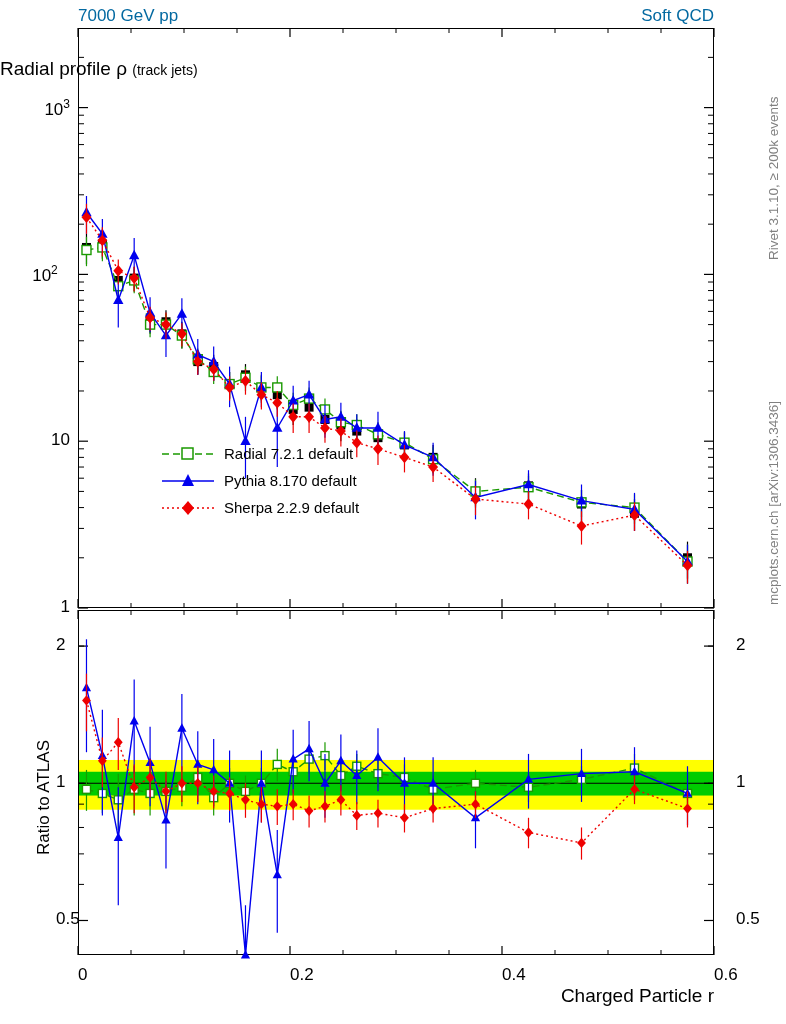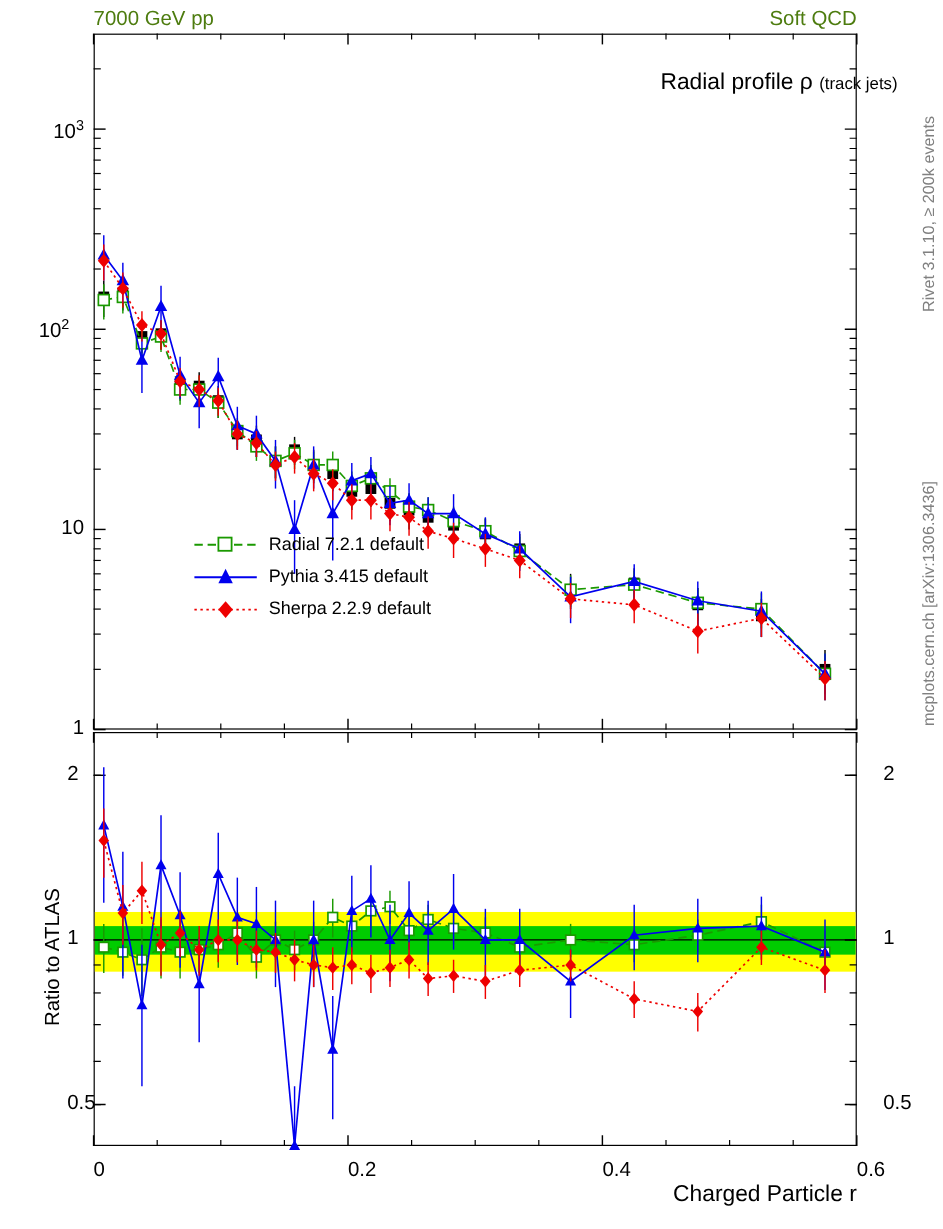--- a/index.html
+++ b/index.html
@@ -1,34 +1,34 @@
 <!DOCTYPE html>
 <html><head>
 <meta charset="utf-8">
 <style>
   html,body{margin:0;padding:0;background:#ffffff;}
   body{width:786px;height:1024px;font-family:"Liberation Sans",sans-serif;color:#000;}
   #root{position:relative;width:786px;height:1024px;overflow:hidden;}
 
-  .hdr{position:absolute;font-size:17px;color:#4d7c0f;}
+  .hdr{position:absolute;font-size:17px;color:#0369a1;}
   #hdr-left{left:78px;top:6px;}
   #hdr-right{right:72px;top:6px;}
 
   .rot{position:absolute;transform-origin:0 0;white-space:nowrap;}
 
   
   .frame{position:absolute;border:1.3px solid #000;box-sizing:border-box;background:#fff;}
   #main-frame{left:78px;top:28px;width:636px;height:580px;}
   #ratio-frame{left:78px;top:610px;width:636px;height:345px;}
 
   .ticklbl{position:absolute;font-size:17px;color:#000;}
 
   svg{position:absolute;left:0;top:0;overflow:visible;}
 
-  #title{position:absolute;left:17px;top:58px;width:731px;text-align:right;font-size:19px;}
+  #title{position:absolute;left:0;top:58px;width:731px;text-align:left;font-size:19px;}
   #title .sub{font-size:14px;}
 
   #legend{position:absolute;left:160px;top:440px;font-size:15px;}
   #legend .row{display:flex;align-items:center;height:27px;}
   #legend .mk{width:56px;height:20px;position:relative;margin-right:8px;}
   #legend .lbl{white-space:nowrap;}
 
   #watermark{position:absolute;left:0;top:563px;width:700px;text-align:center;font-size:14px;color:#b3b3b3;}
 
   .sidelbl{font-size:13.5px;color:#808080;}
@@ -574,21 +574,21 @@
         </div>
         <span class="lbl">Radial 7.2.1 default</span>
       </div>
       <div class="row">
         <div class="mk">
           <svg width="56" height="20" style="position: absolute; left: 0px; top: 0px;">
             <line x1="2" y1="10" x2="54" y2="10" stroke="#0000ee" stroke-width="1.6"></line>
             <polygon points="28,3 22,15 34,15" fill="#0000ee"></polygon>
           </svg>
         </div>
-        <span class="lbl">Pythia 3.415 default</span>
+        <span class="lbl">Pythia 8.170 default</span>
       </div>
       <div class="row">
         <div class="mk">
           <svg width="56" height="20" style="position: absolute; left: 0px; top: 0px;">
             <line x1="2" y1="10" x2="54" y2="10" stroke="#ee0000" stroke-width="1.6" stroke-dasharray="2,3"></line>
             <polygon points="28,3 34,10 28,17 22,10" fill="#ee0000"></polygon>
           </svg>
         </div>
         <span class="lbl">Sherpa 2.2.9 default</span>
       </div>

